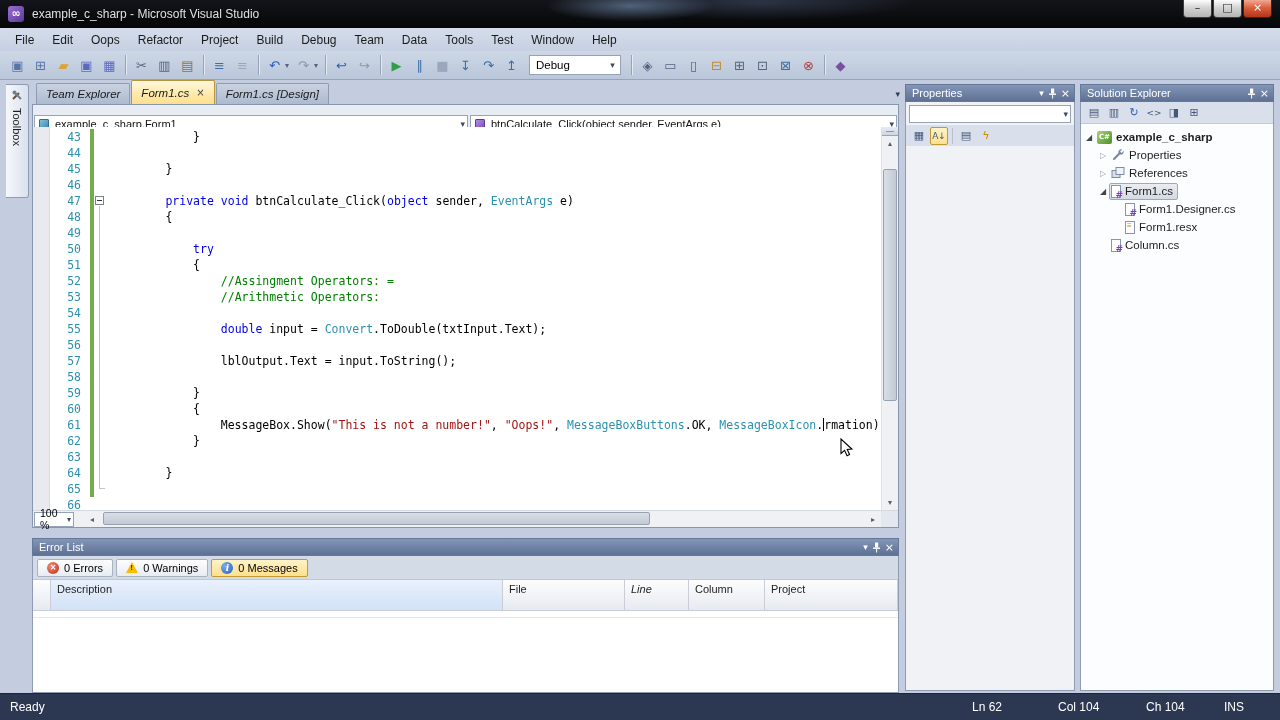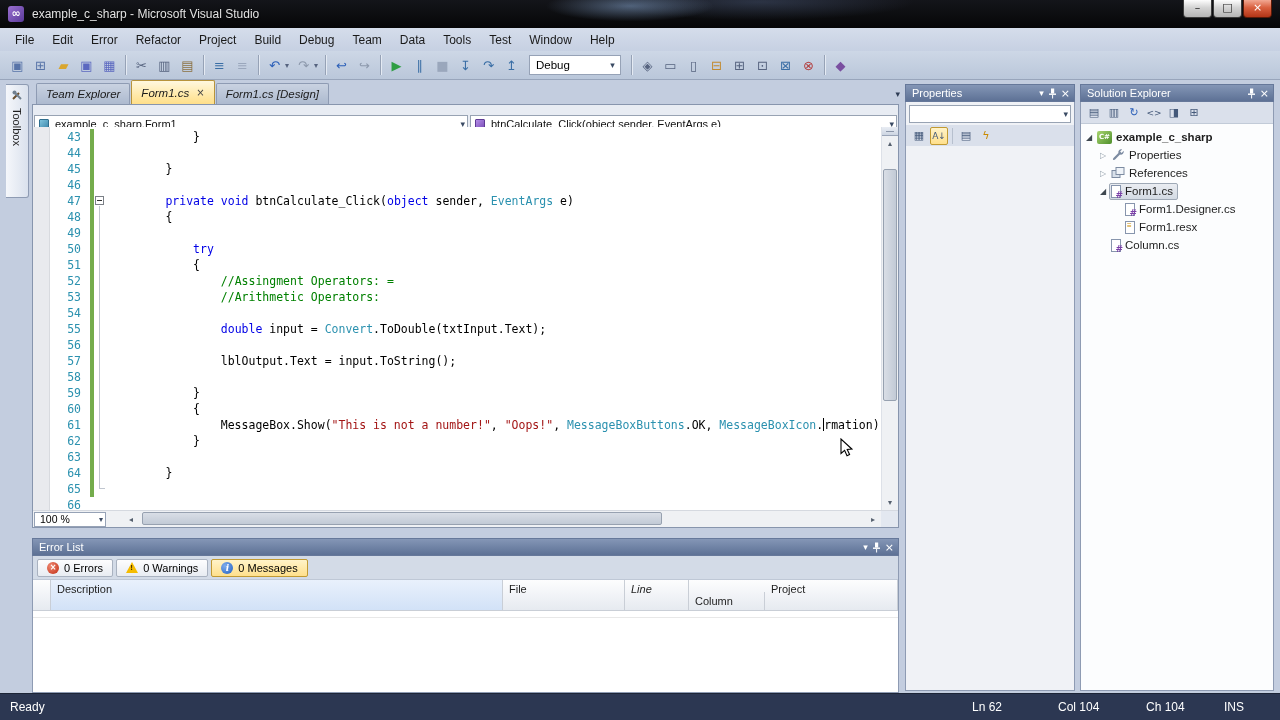--- a/index.html
+++ b/index.html
@@ -104,21 +104,21 @@
   #vscroll { position:absolute; right:0; top:22px; bottom:17px; width:17px; background:#EFF1F4; border-left:1px solid #DDE1E8; }
   .v-split { height:9px; background:linear-gradient(#E9EDF4,#CDD5E2); border-bottom:1px solid #9AA5B8; position:relative; }
   .v-split::after { content:""; position:absolute; left:4px; right:4px; top:4px; height:1px; background:#8A95A8; }
   .sb-arrow { height:15px; display:flex; align-items:center; justify-content:center; font-size:8px;
     color:#55606E; font-family:"DejaVu Sans",sans-serif; }
   .v-thumb { position:absolute; left:1px; right:1px; top:42px; height:232px;
     background:linear-gradient(90deg,#D9DEE6,#C2CAD6); border:1px solid #97A1B0; border-radius:2px; }
   .sb-arrow.down { position:absolute; bottom:0; left:0; right:0; }
   #hscroll { position:absolute; left:0; right:0; bottom:0; height:17px; background:#EFF1F4;
     border-top:1px solid #D5D9E0; display:flex; align-items:center; }
-  .zoom-combo { width:72px; height:15px; margin:0 17px 0 1px; background:#fff; border:1px solid #96A2B6;
+  .zoom-combo { width:40px; height:15px; margin:0 10px 0 1px; background:#fff; border:1px solid #96A2B6;
     display:flex; align-items:center; justify-content:space-between; font-size:10.5px; padding:0 2px 0 5px; }
   .zoom-combo .combo-arrow { font-size:8px; color:#3A4A63; font-family:"DejaVu Sans",sans-serif; }
   .sb-arrow.left,.sb-arrow.right { width:16px; height:16px; }
   .h-track { flex:1; position:relative; height:16px; margin-right:16px; }
   .h-thumb { position:absolute; left:3px; top:1px; height:13px; width:70%;
     background:linear-gradient(#D9DEE6,#C2CAD6); border:1px solid #97A1B0; border-radius:2px; }
   .corner { position:absolute; right:0; bottom:0; width:17px; height:16px; background:#E3E8F0; }
 
   
   .panel-header { height:18px; background:linear-gradient(#8496B6,#5D7195); border:1px solid #66789A;
@@ -203,21 +203,21 @@
     <div class="win-controls">
       <div class="win-btn">–</div>
       <div class="win-btn">□</div>
       <div class="win-btn close">×</div>
     </div>
   </div>
 
   <div id="menubar">
       <span class="menu-item">File</span>
       <span class="menu-item">Edit</span>
-      <span class="menu-item">Error</span>
+      <span class="menu-item">Oops</span>
       <span class="menu-item">Refactor</span>
       <span class="menu-item">Project</span>
       <span class="menu-item">Build</span>
       <span class="menu-item">Debug</span>
       <span class="menu-item">Team</span>
       <span class="menu-item">Data</span>
       <span class="menu-item">Tools</span>
       <span class="menu-item">Test</span>
       <span class="menu-item">Window</span>
       <span class="menu-item">Help</span>
@@ -417,21 +417,21 @@
             <div class="el-btn selected">
               <span class="badge-message">i</span>
               <span>0 Messages</span>
             </div>
           </div>
         <div id="el-colhdr">
             <div class="el-col" style="width: 18px;"></div>
             <div class="el-col sorted" style="width: 452px;">Description</div>
             <div class="el-col" style="width: 122px;">File</div>
             <div class="el-col" style="width: 64px; font-style: italic;">Line</div>
-            <div class="el-col" style="width: 76px; margin-top: 12px;">Column</div>
+            <div class="el-col" style="width: 76px;">Column</div>
             <div class="el-col" style="flex: 1 1 0%;">Project</div>
           </div>
         <div class="el-grid"></div>
       </div>
     </div>
   </div>
 
   <div id="props-panel">
     <div class="panel-header">
       <span class="ph-title">Properties</span>

